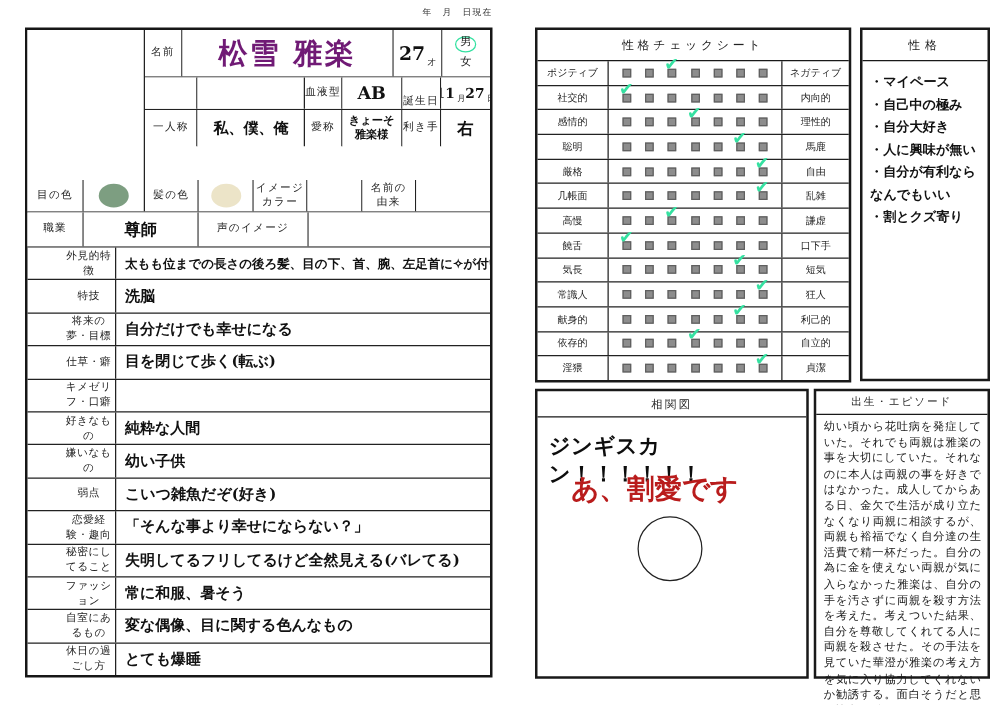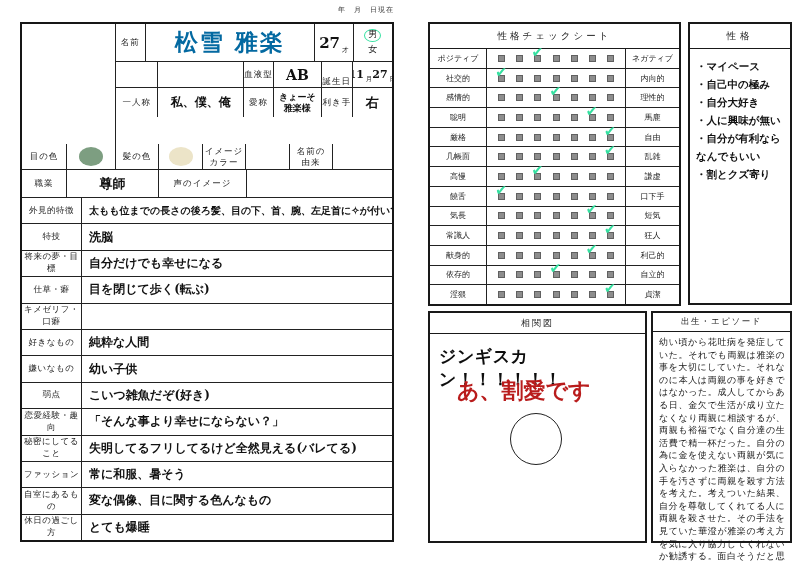--- a/index.html
+++ b/index.html
@@ -21,34 +21,34 @@
   .portrait{position:absolute;left:0;top:0;width:94px;height:120px;border-right:1.4px solid #222;box-sizing:border-box;background:#fff;}
   .arow{display:flex;margin-left:94px;border-bottom:1.4px solid #222;box-sizing:border-box;align-items:stretch;}
   .arow:last-child{border-bottom:1.4px solid #222;}
   .cell{border-right:1.4px solid #222;box-sizing:border-box;display:flex;align-items:center;justify-content:center;
         overflow:hidden;background:#fff;}
   .cell.last{border-right:none;}
   .lbl{font-size:8.5px;color:#222;letter-spacing:1px;text-align:center;line-height:1.25;}
   .val{font-family:"DejaVu Serif",serif;font-weight:bold;font-size:12px;color:#111;}
   .bignum{font-family:"DejaVu Serif",serif;font-weight:bold;font-size:14px;color:#111;}
   .unit{font-size:6.5px;color:#222;align-self:flex-end;margin:0 0 3px 2px;font-family:"DejaVu Sans",sans-serif;font-weight:normal;}
-  .name-val{font-family:"DejaVu Serif",serif;font-weight:bold;font-size:23px;letter-spacing:2px;color:#0369a1;}
+  .name-val{font-family:"DejaVu Serif",serif;font-weight:bold;font-size:23px;letter-spacing:2px;color:#701a75;}
   .gender-cell{flex-direction:column;justify-content:center;gap:1px;font-size:9px;}
   .male-ring{display:inline-block;border:1.7px solid #35e1a1;border-radius:50%;padding:0px 3px 1px 3px;line-height:1.1;}
   .swatch{width:24px;height:19px;border-radius:50%;}
 
   .row5,.row6{display:flex;flex:none;border-bottom:1.4px solid #222;box-sizing:border-box;}
   .row5{height:26px;}.row6{height:28px;}
 
   
   .details{flex:1;display:flex;flex-direction:column;}
   .d-row{flex:1;display:flex;border-bottom:1.4px solid #222;box-sizing:border-box;}
   .d-row:last-child{border-bottom:none;}
-  .d-label{width:60px;flex:none;border-right:1.4px solid #222;box-sizing:border-box;
-           display:flex;align-items:center;justify-content:center;font-size:8.5px;letter-spacing:.5px;color:#222;text-align:center;}
+  .d-label{width:71px;flex:none;border-right:1.4px solid #222;box-sizing:border-box;
+           display:flex;align-items:center;justify-content:center;font-size:8.5px;letter-spacing:.5px;color:#222;text-align:center;padding-left:28px;}
   .d-value{flex:1;display:flex;align-items:center;padding-left:7px;font-family:"DejaVu Serif",serif;
            font-weight:bold;font-size:12px;color:#111;white-space:nowrap;overflow:hidden;}
   .d-value.small{font-size:10px;}
 
   
   .check-table{left:428px;top:22px;width:253px;height:284px;display:flex;flex-direction:column;}
   .check-hdr{height:24px;flex:none;}
   .pc-rows{flex:1;display:flex;flex-direction:column;}
   .pc-row{flex:1;display:flex;border-bottom:1.3px solid #222;box-sizing:border-box;}
   .pc-row:last-child{border-bottom:none;}

